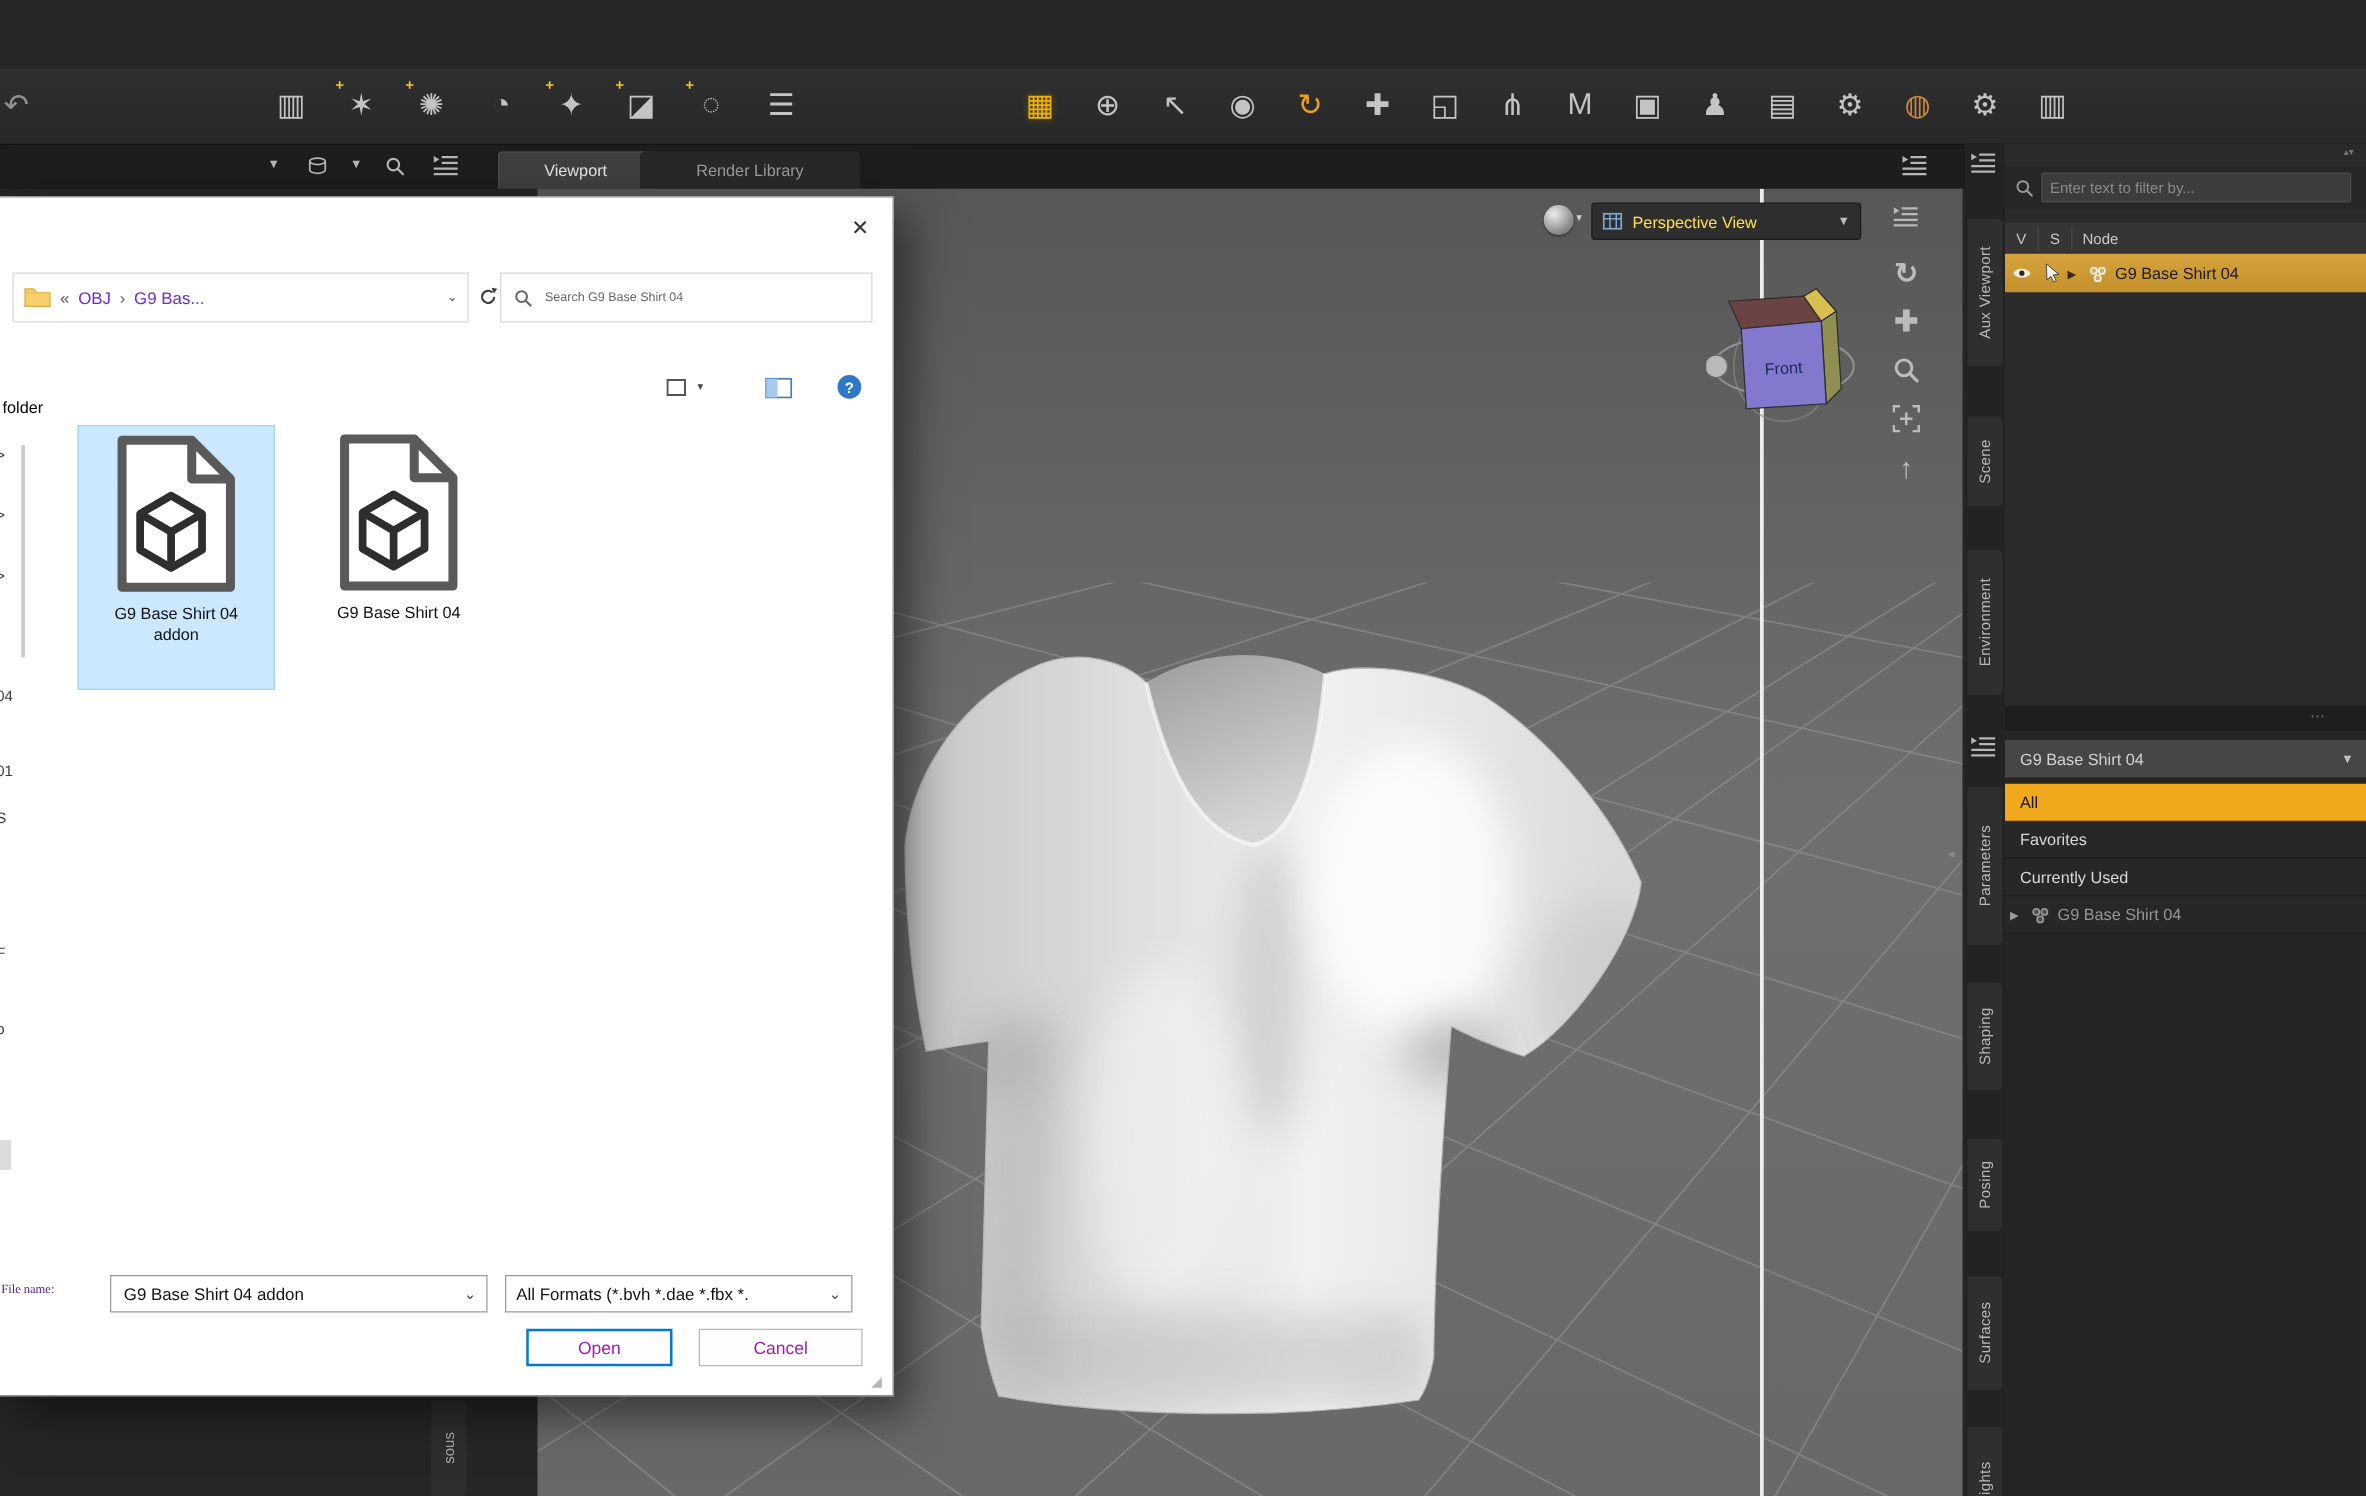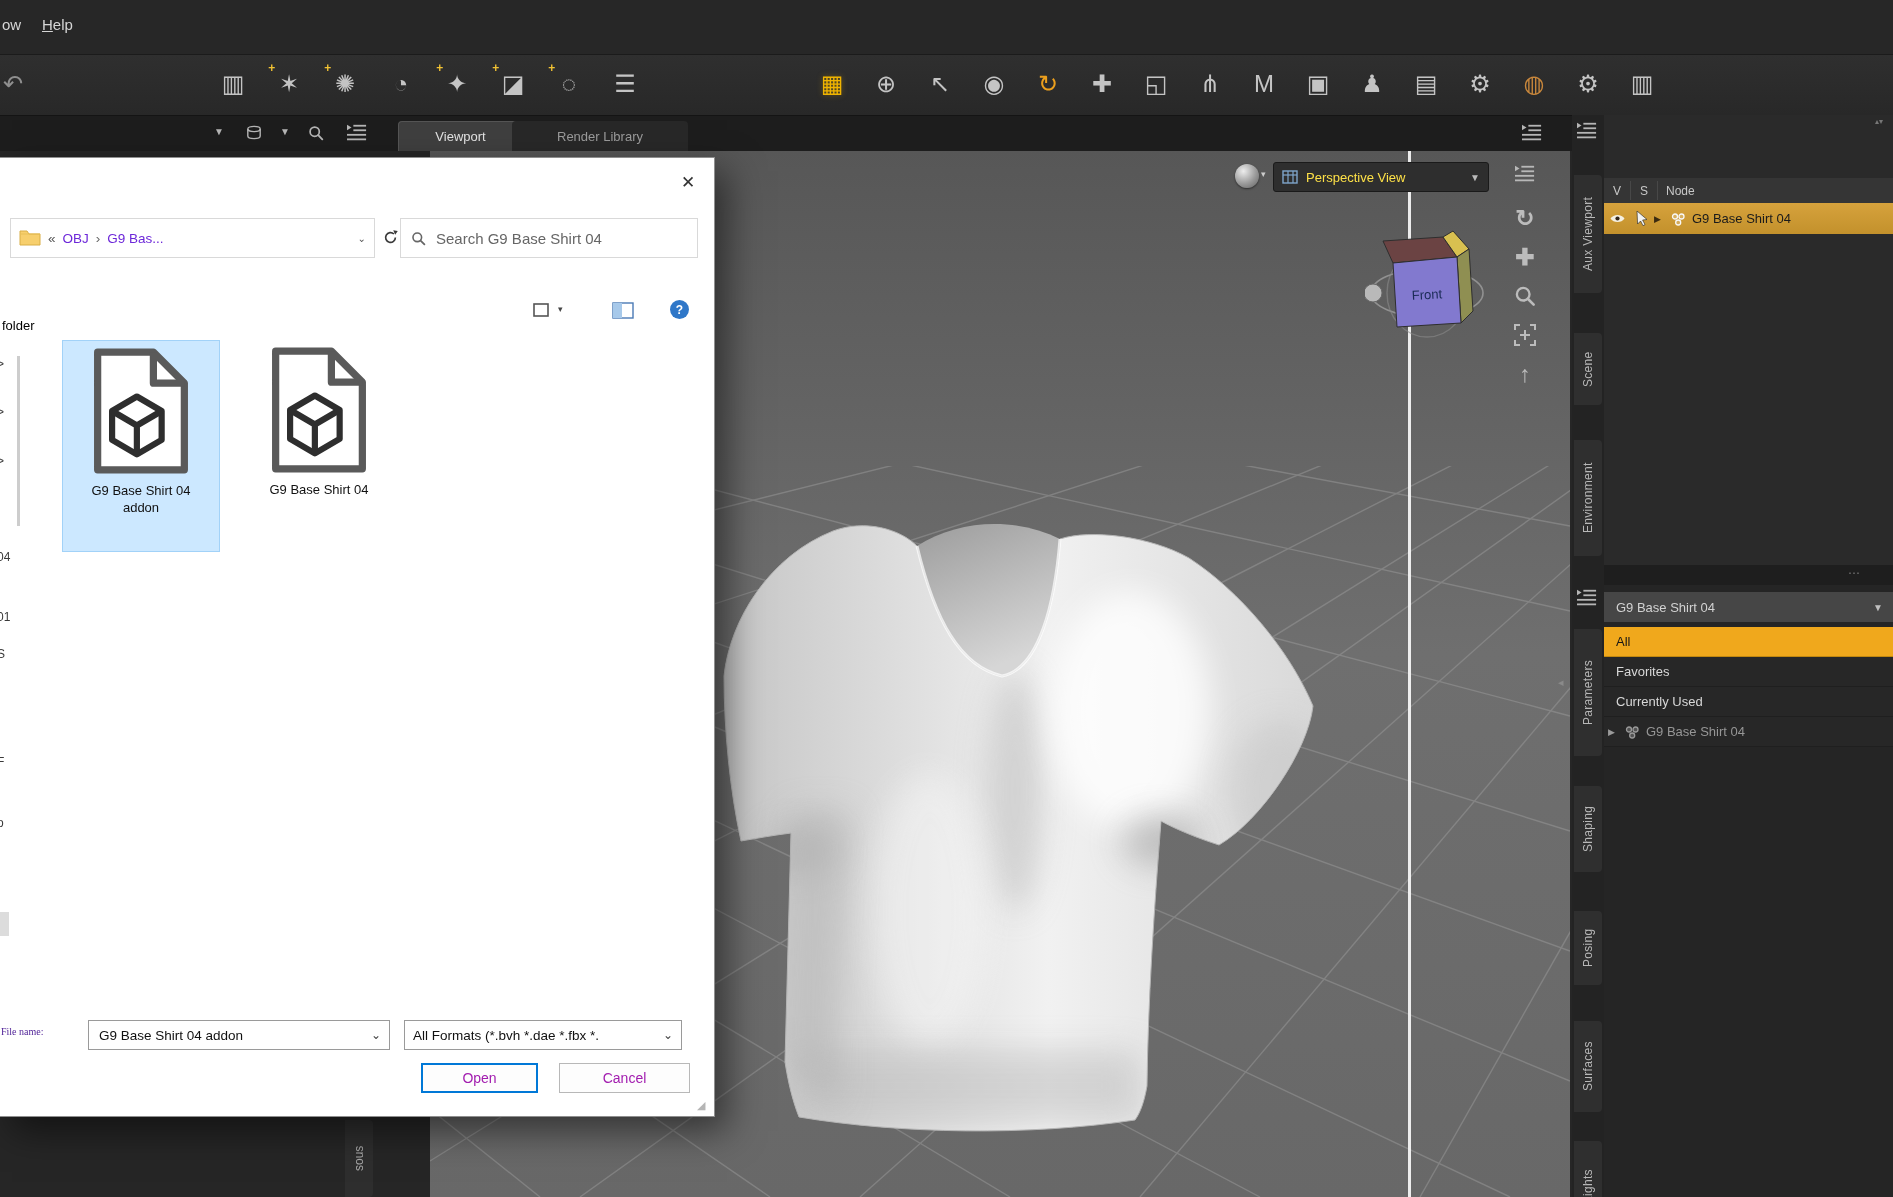--- a/index.html
+++ b/index.html
@@ -54,21 +54,21 @@
 
   
   #dialog{position:absolute;left:0;top:157px;width:715px;height:960px;background:#fff;color:#111;
           border:1px solid #8f8f8f;border-left:none;box-sizing:border-box;
           box-shadow:12px 14px 34px rgba(0,0,0,.5);font-size:13px;}
   .addrbox{position:absolute;left:10px;top:60px;width:365px;height:40px;border:1px solid #d9d9d9;background:#fff;
            display:flex;align-items:center;gap:7px;padding:0 8px;box-sizing:border-box;}
   .crumb{font-size:13.5px;color:#6d28d9;white-space:nowrap;}
   .searchbox{position:absolute;left:400px;top:60px;width:298px;height:40px;border:1px solid #d9d9d9;background:#fff;
              display:flex;align-items:center;gap:8px;padding:0 10px;box-sizing:border-box;}
-  .searchbox input{border:none;outline:none;flex:1;font-size:15px;color:#6d28d9;font-family:"Liberation Sans",sans-serif;}
+  .searchbox input{border:none;outline:none;flex:1;font-size:10px;color:#6d28d9;font-family:"Liberation Sans",sans-serif;}
   .searchbox input::placeholder{color:#666;}
   .fileitem{position:absolute;top:182px;width:158px;height:212px;text-align:center;box-sizing:border-box;padding-top:6px;}
   .fileitem .cap{font-size:13px;color:#111;line-height:17px;margin-top:4px;}
   .fi-selected{background:#cce8ff;border:1px solid #a2d2f8;}
   .treefrag{position:absolute;left:-3px;font-size:12px;color:#3a3a3a;}
   .winbtn{position:absolute;height:30px;background:#fdfdfd;border:1px solid #b8b8b8;font-size:14px;color:#a21caf;
           font-family:"Liberation Sans",sans-serif;}
   .btn-default{border:2px solid #0078d7;}
   .fieldbox{position:absolute;height:30px;border:1px solid #9a9a9a;background:#fff;display:flex;align-items:center;
             padding:0 8px;box-sizing:border-box;font-size:13.5px;color:#111;white-space:nowrap;overflow:hidden;}
@@ -130,24 +130,20 @@
       <path d="M8 5 H62 L92 35 V119 H8 Z" fill="#ffffff" stroke="#5a5a5a" stroke-width="7" stroke-linejoin="round"></path>
       <path d="M62 5 V35 H92" fill="none" stroke="#5a5a5a" stroke-width="7" stroke-linejoin="round"></path>
       <polygon points="46,48 70,62 70,90 46,104 22,90 22,62" fill="#fff" stroke="#2e2e2e" stroke-width="6" stroke-linejoin="round"></polygon>
       <path d="M22 62 L46 76 L70 62 M46 76 V104" fill="none" stroke="#2e2e2e" stroke-width="6" stroke-linejoin="round"></path>
     </g>
   </defs>
 </svg>
 
 <div id="app">
 
-  <div class="menubar">
-    <span class="menuitem" style="left:2px;">ow</span>
-    <span class="menuitem" style="left:42px;"><u>H</u><span>elp</span></span>
-  </div>
 
   <div class="toolbar">
     <span class="tbicon" style="position:absolute;left:-10px;top:6px;color:#8f8f8f;">↶</span>
 
     <div class="tb-left">
       <span class="tbicon">
           <i class="plus"></i>
           <span>▥</span>
         </span>
       <span class="tbicon">
@@ -375,20 +371,28 @@
         <span>Surfaces</span>
       </div>
     <div class="vtab" style="top:1026px;height:90px;">
         <span>Lights</span>
       </div>
   </div>
   <span class="abs" style="left:1558px;top:676px;color:#8a8a8a;font-size:11px;">◂</span>
 
   <div class="panel" style="top:115px;height:450px;">
     <span class="abs" style="right:10px;top:2px;color:#777;font-size:8px;"><span>▴</span><span>▾</span></span>
+    <div class="abs" style="left:0;top:18px;width:289px;height:34px;background:#262626;display:flex;align-items:center;gap:6px;padding-left:8px;box-sizing:border-box;">
+      <span class="svgic" style="color:#9a9a9a;">
+          <svg width="15" height="15" viewBox="0 0 16 16">
+            <use href="#mag"></use>
+          </svg>
+        </span>
+      <input class="filterinput" placeholder="Enter text to filter by..." style="">
+    </div>
     <div class="abs" style="left:0;top:63px;width:289px;height:25px;background:#353535;border-bottom:1px solid #222;">
       <span class="colhdr" style="left:0;width:26px;justify-content:center;">V</span>
       <span class="abs" style="left:26px;top:3px;height:19px;border-left:1px solid #484848;"></span>
       <span class="colhdr" style="left:27px;width:26px;justify-content:center;">S</span>
       <span class="abs" style="left:53px;top:3px;height:19px;border-left:1px solid #484848;"></span>
       <span class="colhdr" style="left:62px;">Node</span>
     </div>
     <div class="abs" style="left:0;top:88px;width:289px;height:31px;background:linear-gradient(#d6a23c,#c3912c);display:flex;align-items:center;">
       <span class="svgic" style="width:26px;color:#f5f0e2;">
           <svg width="17" height="15" viewBox="0 0 16 15">

